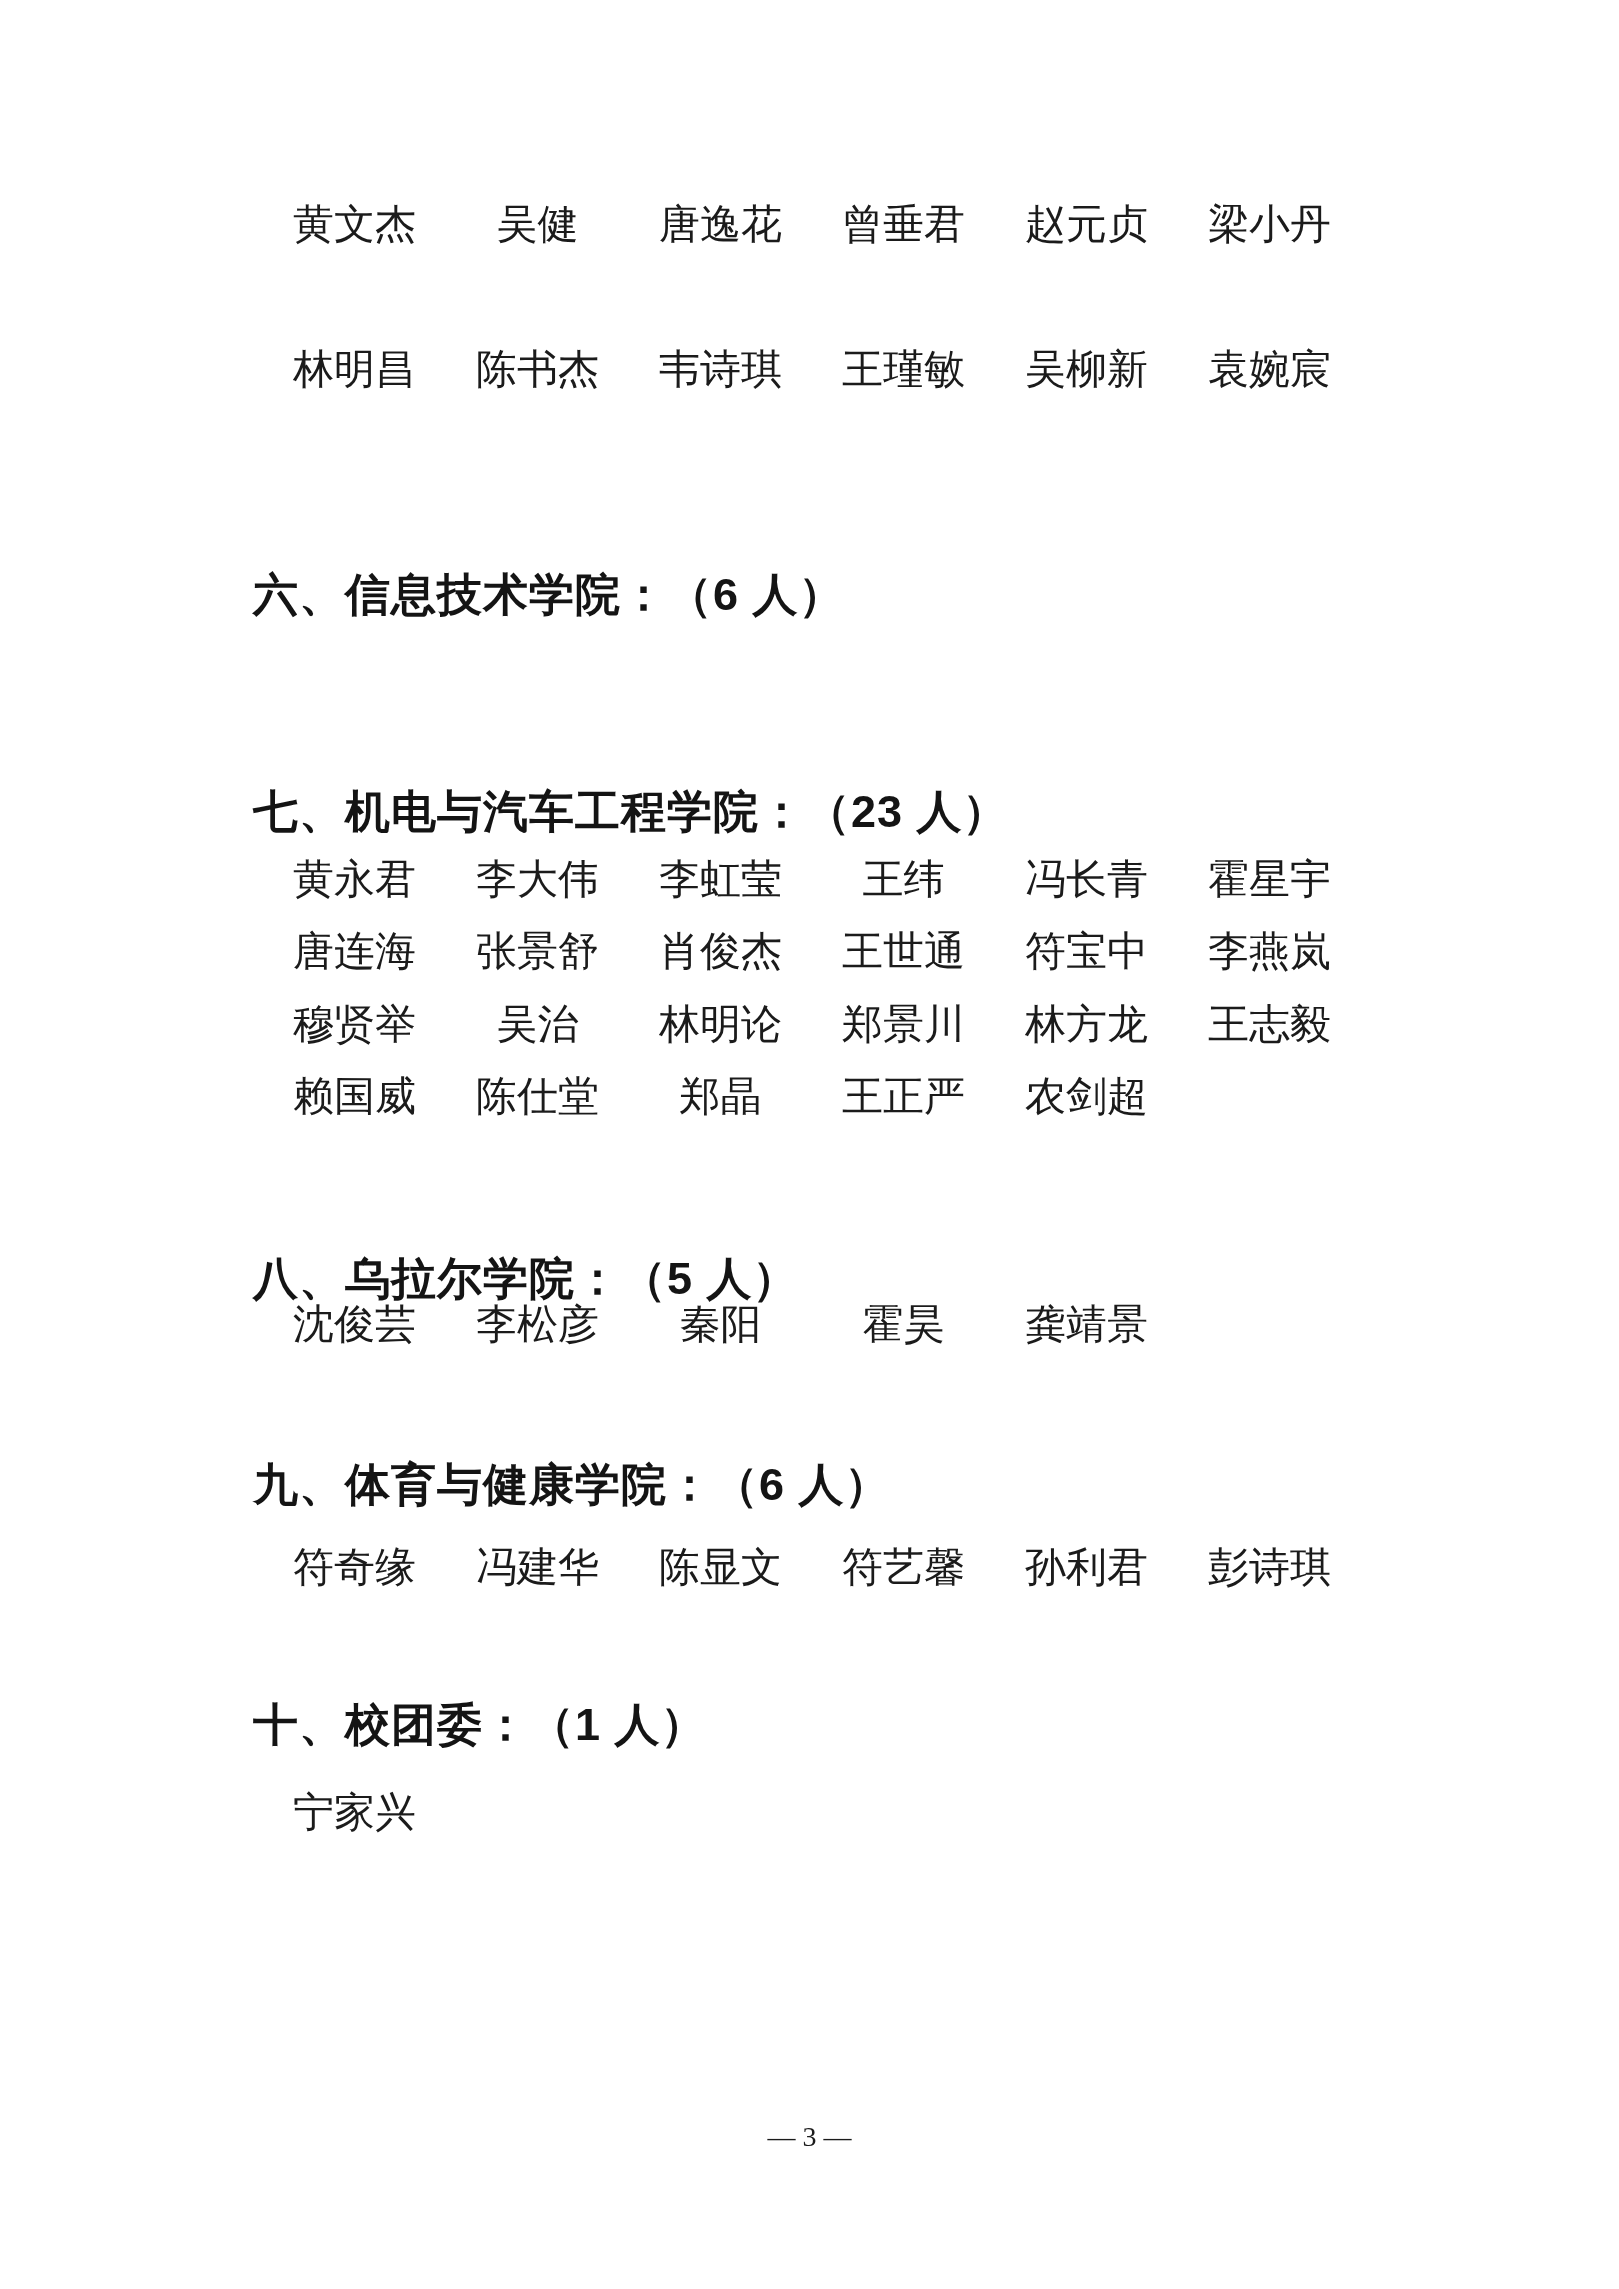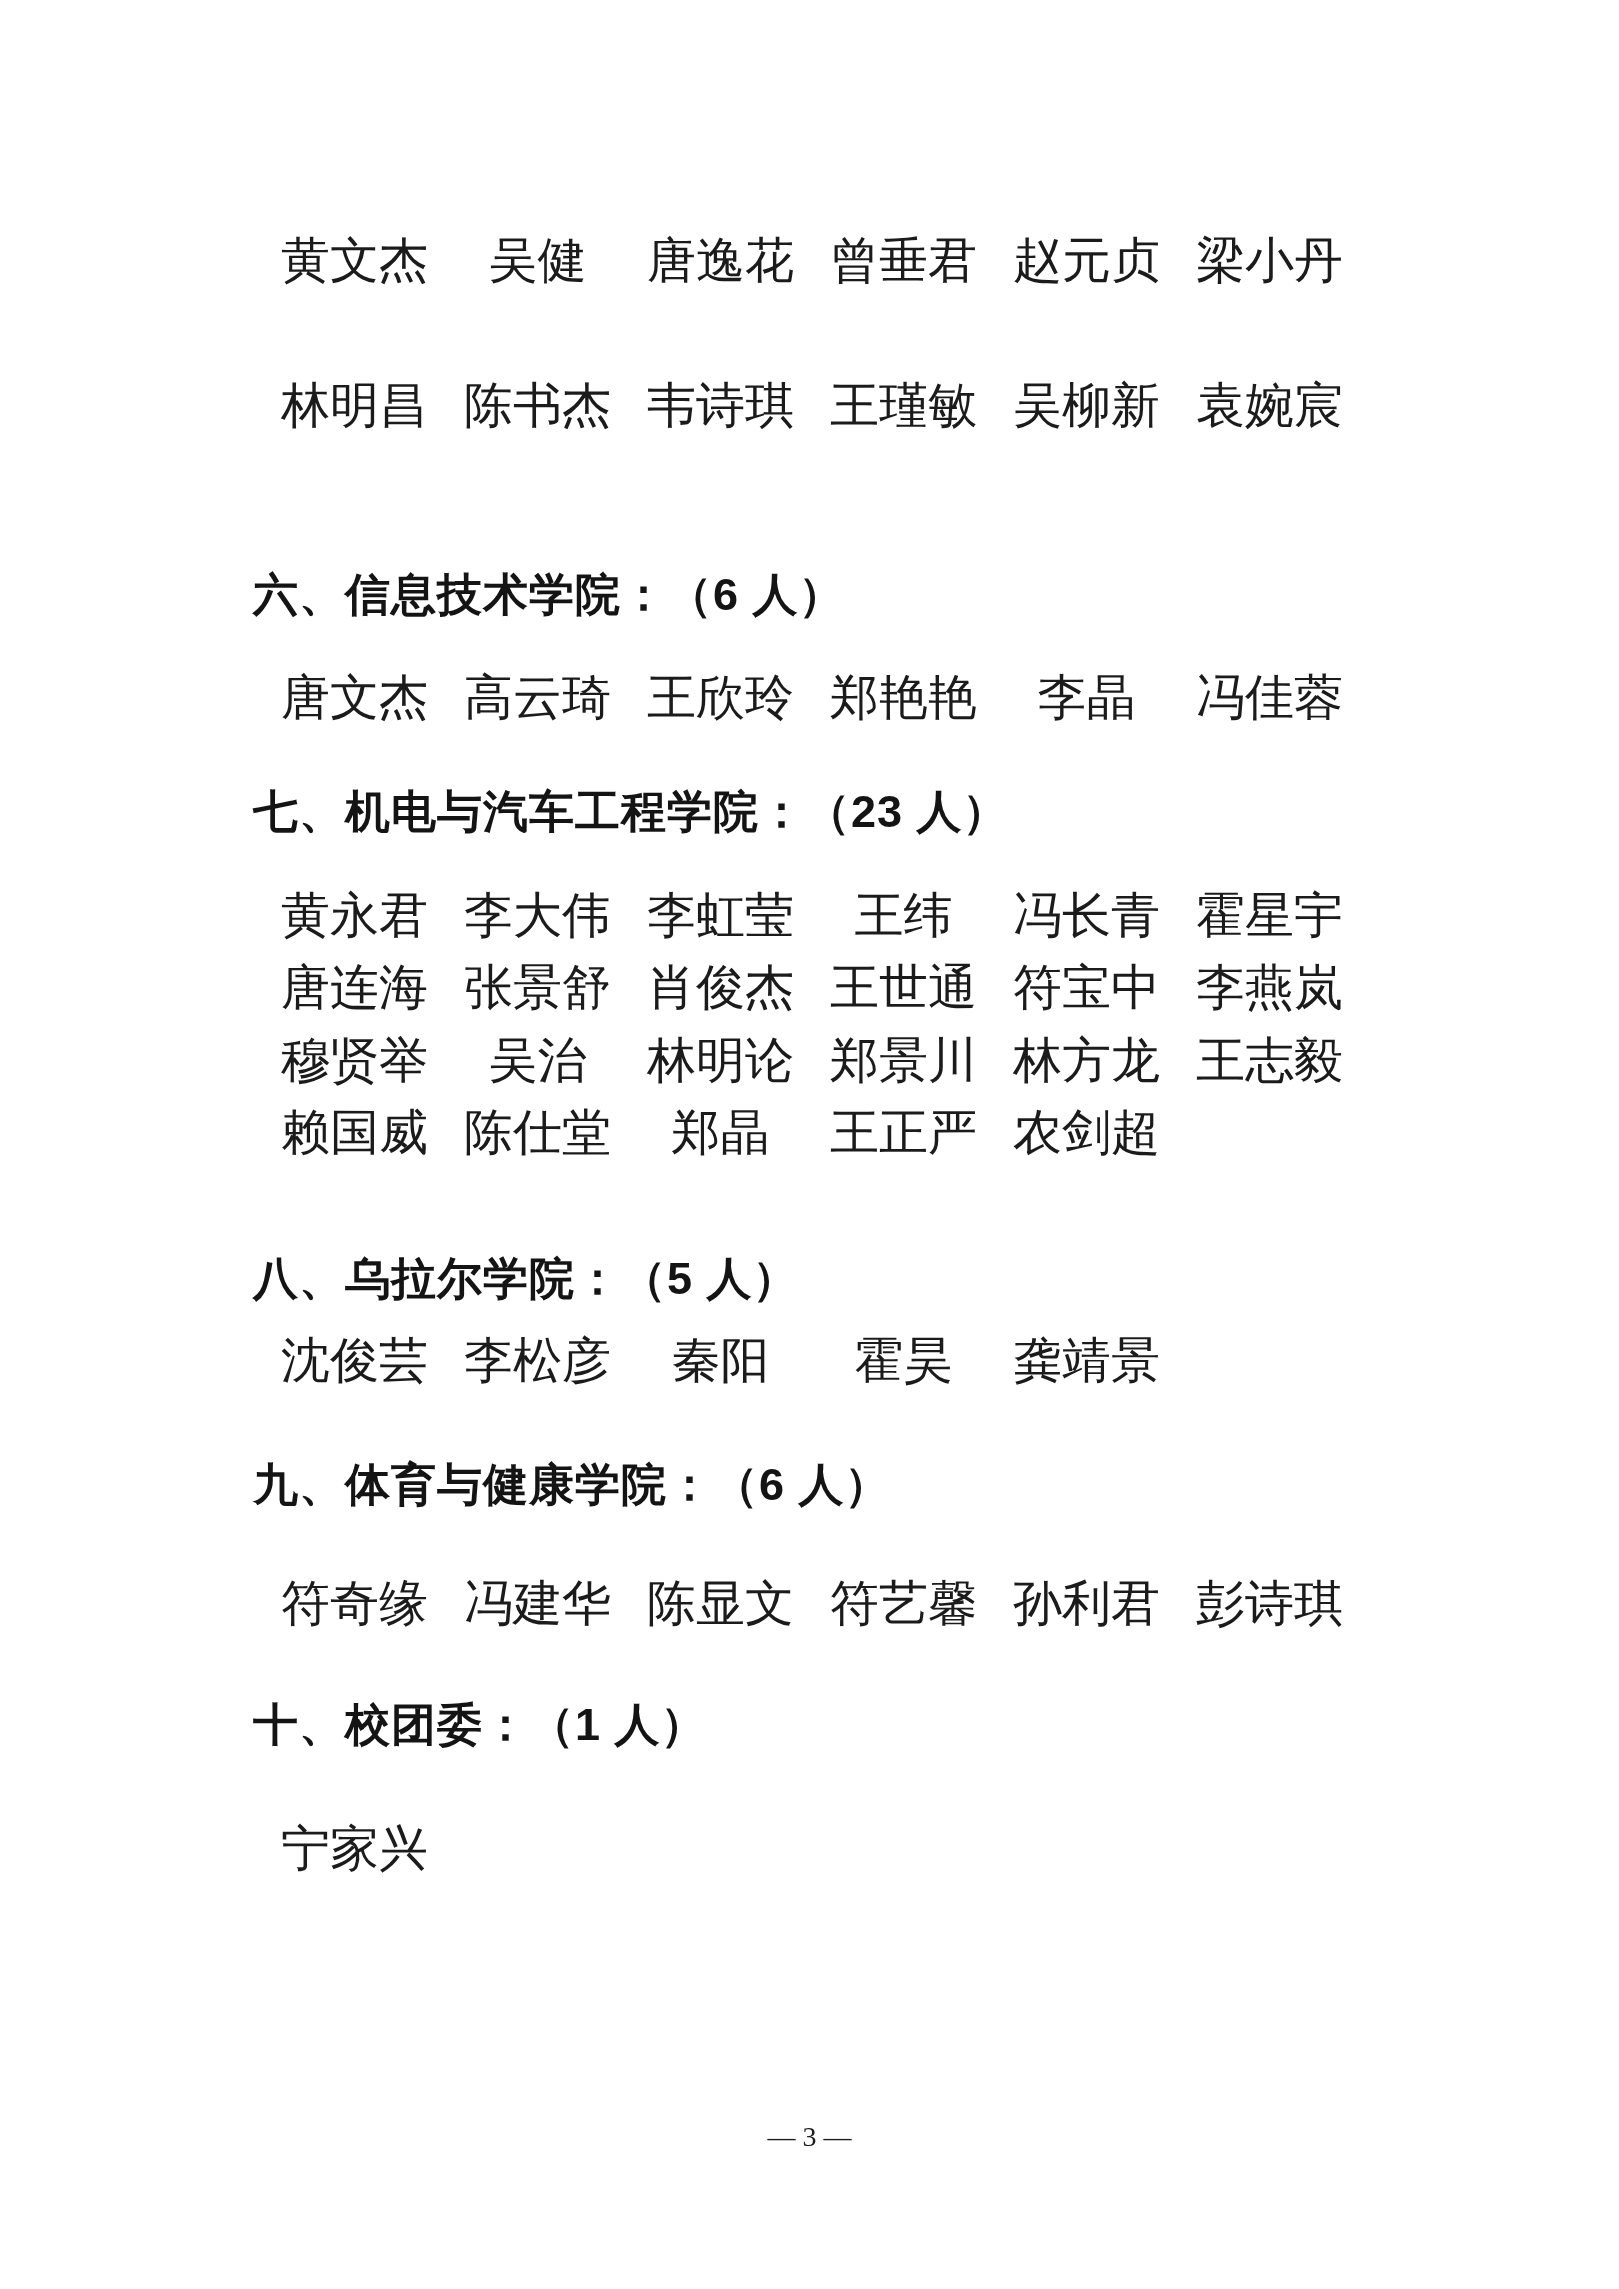--- a/index.html
+++ b/index.html
@@ -8,24 +8,23 @@
     width:1619px;
     height:2290px;
     background:#ffffff;
     color:#1b1b1b;
     overflow:hidden;
   }
   .name-row {
     position:absolute;
     left:286px;
     display:flex;
-    font-family:Liberation Serif, serif;
-    font-size:49px;
+    font-family:Liberation Mono, monospace;
+    font-size:41px;
     line-height:1.25;
-    margin-top:28px;
   }
   .cell { width:183px; flex:none; }
   .cell-inner {
     display:inline-flex;
     justify-content:center;
     width:137px;
     white-space:nowrap;
   }
   .heading {
     position:absolute;
@@ -65,28 +64,20 @@
   <div class="name-row" style="top:347px">
     <div class="cell"><span class="cell-inner">林明昌</span></div>
     <div class="cell"><span class="cell-inner">陈书杰</span></div>
     <div class="cell"><span class="cell-inner">韦诗琪</span></div>
     <div class="cell"><span class="cell-inner">王瑾敏</span></div>
     <div class="cell"><span class="cell-inner">吴柳新</span></div>
     <div class="cell"><span class="cell-inner">袁婉宸</span></div>
   </div>
 
   <div class="heading" style="top:567px">六、信息技术学院：（6 人）</div>
-  <div class="name-row" style="top:639px">
-    <div class="cell"><span class="cell-inner">唐文杰</span></div>
-    <div class="cell"><span class="cell-inner">高云琦</span></div>
-    <div class="cell"><span class="cell-inner">王欣玲</span></div>
-    <div class="cell"><span class="cell-inner">郑艳艳</span></div>
-    <div class="cell"><span class="cell-inner">李晶</span></div>
-    <div class="cell"><span class="cell-inner">冯佳蓉</span></div>
-  </div>
 
   <div class="heading" style="top:784px">七、机电与汽车工程学院：（23 人）</div>
   <div class="name-row" style="top:929px">
     <div class="cell"><span class="cell-inner">唐连海</span></div>
     <div class="cell"><span class="cell-inner">张景舒</span></div>
     <div class="cell"><span class="cell-inner">肖俊杰</span></div>
     <div class="cell"><span class="cell-inner">王世通</span></div>
     <div class="cell"><span class="cell-inner">符宝中</span></div>
     <div class="cell"><span class="cell-inner">李燕岚</span></div>
   </div>

